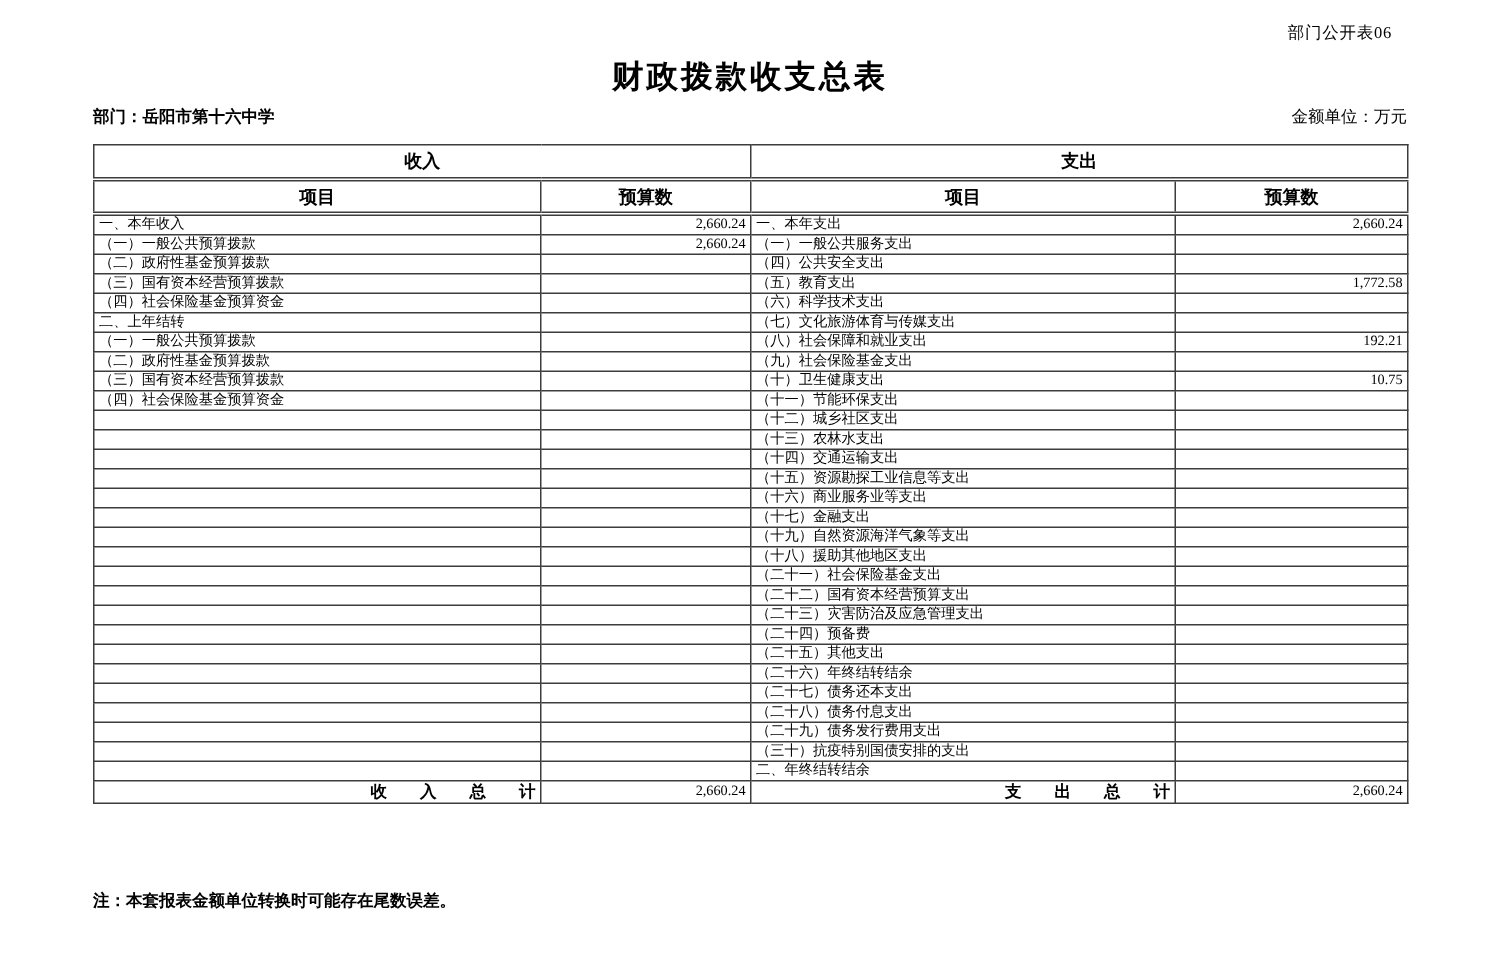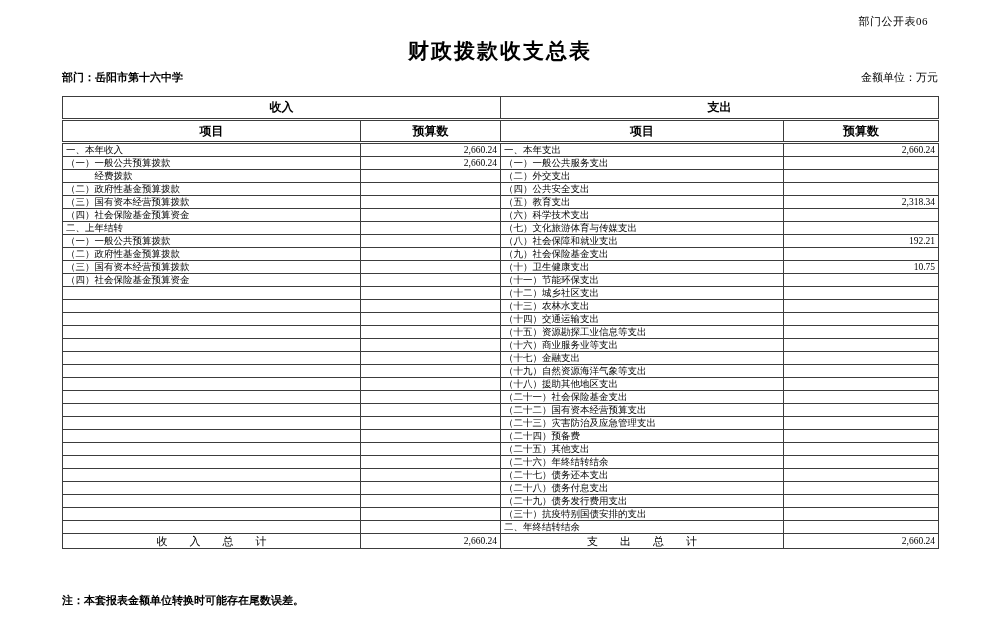--- a/index.html
+++ b/index.html
@@ -40,21 +40,21 @@
     border-top:3px double #3c3c3c;
     border-bottom:3px double #3c3c3c;
   }
   tbody td {
     height:12px; font-size:9.5px; line-height:12px;
     padding:0 3px; white-space:nowrap;
   }
   td.item { text-align:left; }
   td.val  { text-align:right; }
   tfoot td { height:14px; font-size:11px; line-height:14px; padding:0 3px; white-space:nowrap; }
-  tfoot .total-label { font-weight:normal; text-align:center; }
+  tfoot .total-label { font-weight:bold; text-align:right; }
   tfoot .total-val { text-align:right; font-size:9.5px; }
   .note {
     position:absolute; top:593px; left:62px;
     font-size:11px; font-weight:bold;
   }
 </style>
 </head>
 <body>
 
 <div class="doc-code">部门公开表06</div>
@@ -92,36 +92,30 @@
         <td class="item">一、本年支出</td>
         <td class="val">2,660.24</td>
       </tr>
       <tr>
         <td class="item">（一）一般公共预算拨款</td>
         <td class="val">2,660.24</td>
         <td class="item">（一）一般公共服务支出</td>
         <td class="val"></td>
       </tr>
       <tr>
-        <td class="item">　　　经费拨款</td>
-        <td class="val"></td>
-        <td class="item">（二）外交支出</td>
-        <td class="val"></td>
-      </tr>
-      <tr>
         <td class="item">（二）政府性基金预算拨款</td>
         <td class="val"></td>
         <td class="item">（四）公共安全支出</td>
         <td class="val"></td>
       </tr>
       <tr>
         <td class="item">（三）国有资本经营预算拨款</td>
         <td class="val"></td>
         <td class="item">（五）教育支出</td>
-        <td class="val">2,318.34</td>
+        <td class="val">1,772.58</td>
       </tr>
       <tr>
         <td class="item">（四）社会保险基金预算资金</td>
         <td class="val"></td>
         <td class="item">（六）科学技术支出</td>
         <td class="val"></td>
       </tr>
       <tr>
         <td class="item">二、上年结转</td>
         <td class="val"></td>

